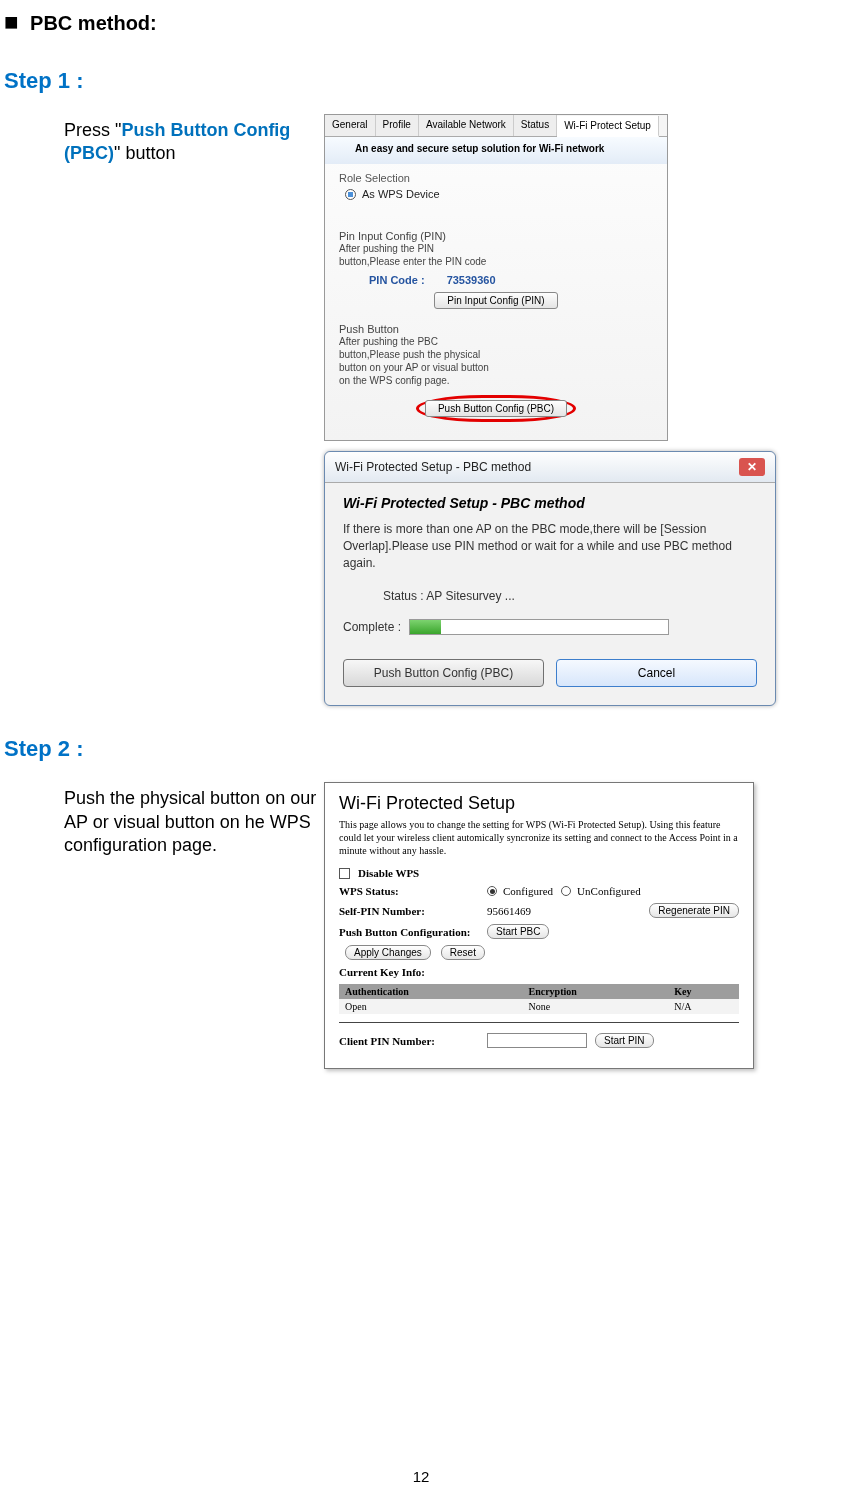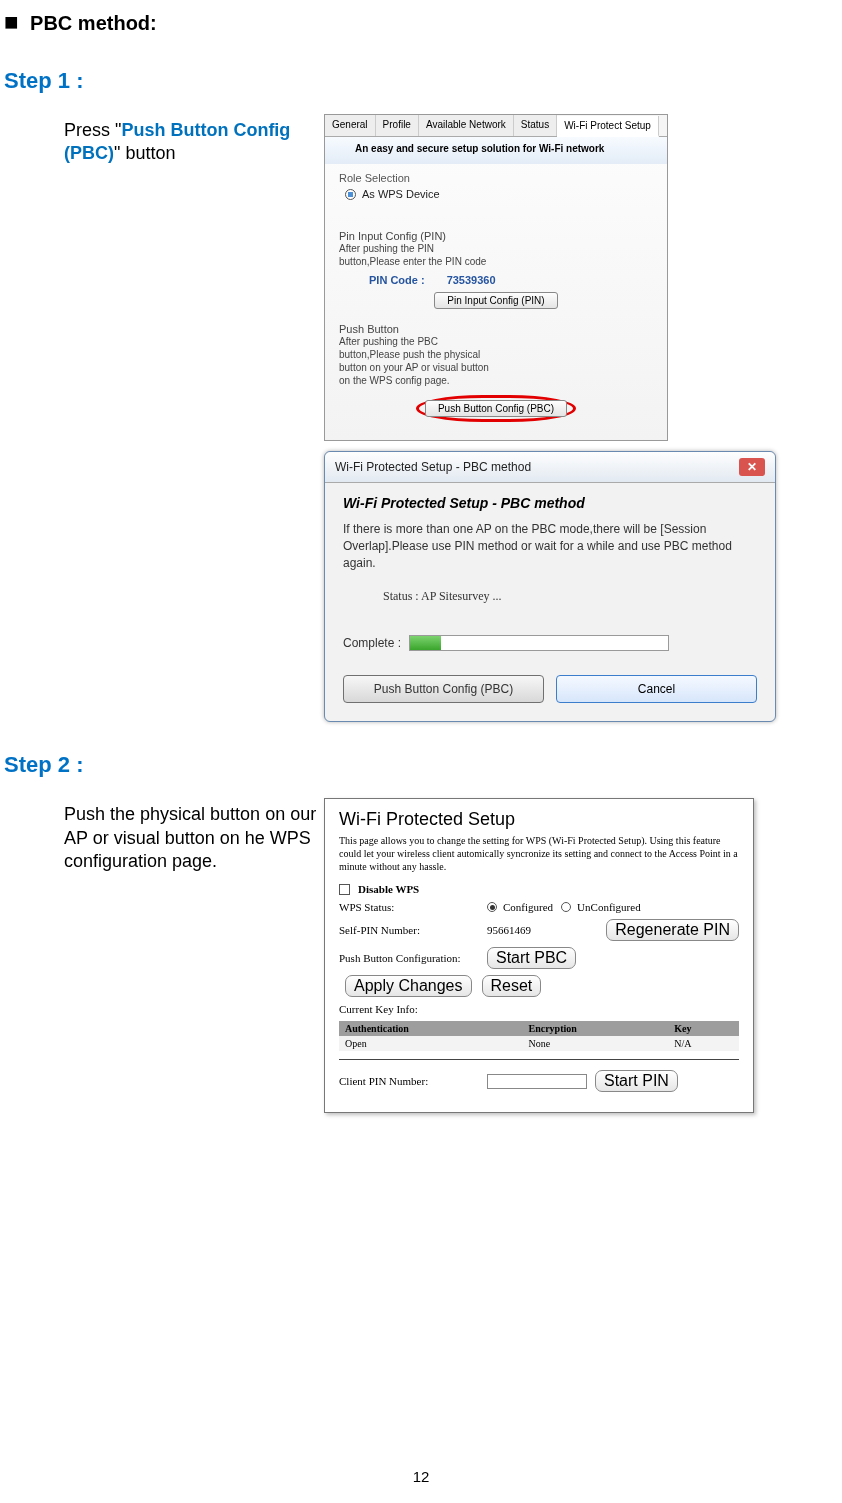--- a/index.html
+++ b/index.html
@@ -110,21 +110,21 @@
   background:#d9544f;
   color:#fff;
   font-weight:bold;
   border-radius:3px;
   display:flex; align-items:center; justify-content:center;
   font-size:12px;
 }
 .dlg-body { padding:12px 18px 18px 18px; font-size:12px; color:#333; }
 .dlg-body h3 { font-style:italic; font-weight:bold; color:#000; font-size:14px; margin-bottom:10px; }
 .dlg-info { line-height:1.4; margin-bottom:18px; }
-.status-row { padding-left:40px; margin-bottom:31px;font-family:Liberation Serif, serif; }
+.status-row { padding-left:40px; margin-bottom:16px; }
 .complete-row { display:flex; align-items:center; gap:8px; margin-bottom:24px; }
 .progress {
   width:260px; height:16px;
   border:1px solid #9a9a9a;
   background:#fff;
 }
 .progress .bar { width:12%; height:100%; background: linear-gradient(#7cd36f,#3aa52c); }
 .dlg-btns { display:flex; gap:12px; }
 .dlg-btns .big {
   flex:1;
@@ -143,25 +143,25 @@
   border:1px solid #777;
   background:#fff;
   box-shadow:2px 2px 4px rgba(0,0,0,.25);
   font-family:"Times New Roman",serif;
 }
 .p3-body { padding:10px 14px 14px 14px; }
 .p3-title { font-size:18px; font-family:Tahoma,Arial,sans-serif; color:#000; margin-bottom:4px; }
 .p3-desc { font-size:10px; color:#000; line-height:1.3; margin-bottom:10px; }
 .p3-row { display:flex; align-items:center; font-size:11px; margin:6px 0; gap:8px;}
 .chk { width:11px; height:11px; border:1px solid #555; background:#fff;}
-.p3-field { min-width:140px; font-weight:normal; }
+.p3-field { min-width:140px; font-weight:bold; }
 .rad { width:10px; height:10px; border:1px solid #555; border-radius:50%; display:inline-block; vertical-align:middle; margin-right:3px;}
 .rad.on::after { content:""; display:block; width:5px; height:5px; background:#333; border-radius:50%; margin:2px;}
 .smbtn {
-  padding:1px 8px; font-size:16px;
+  padding:1px 8px; font-size:10px;
   border:1px solid #888; border-radius:7px;
   background:linear-gradient(#fff,#e6e6e6);
   font-family:Tahoma,Arial,sans-serif;
 }
 .tbl { width:100%; border-collapse:collapse; font-size:10px; margin-top:4px;}
 .tbl th { background:#9d9d9d; color:#000; text-align:left; padding:2px 6px; font-weight:bold;}
 .tbl td { background:#f3f3f3; padding:2px 6px; }
 .hr { border-top:1px solid #444; margin:8px 0 10px 0;}
 .txtbox { border:1px solid #888; width:100px; height:15px; background:#fff;}
 

